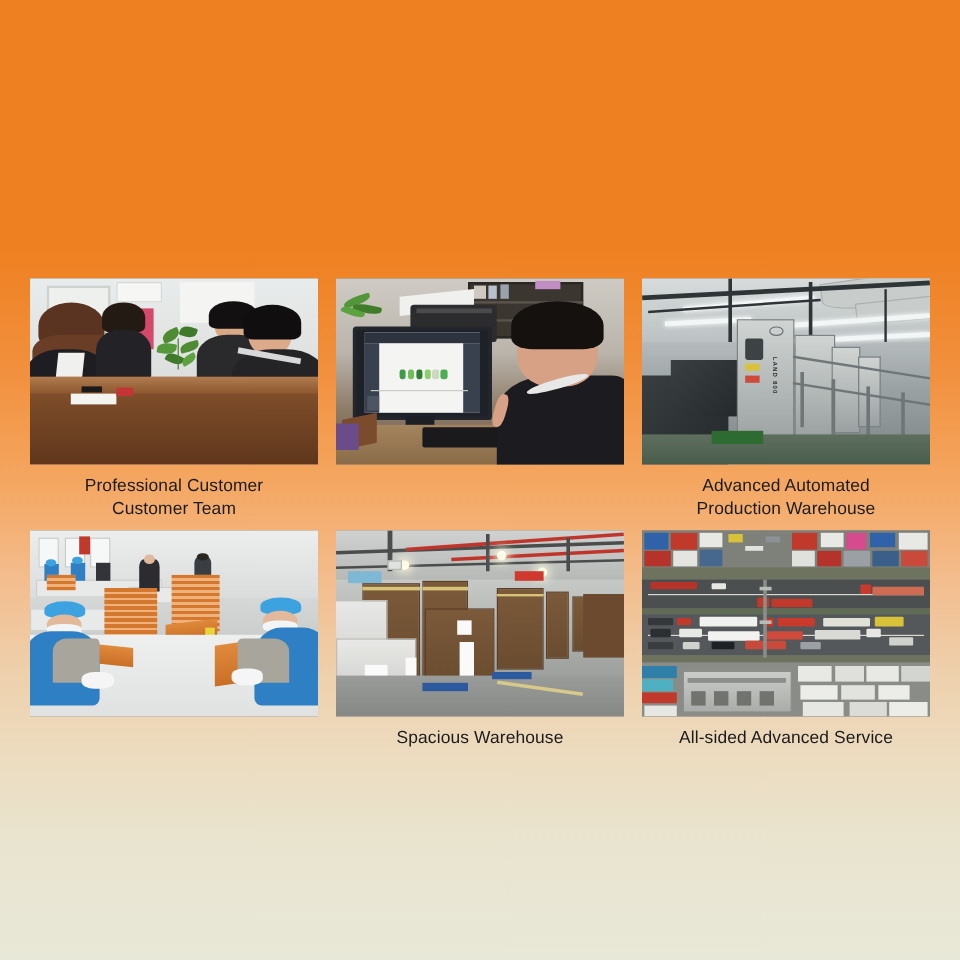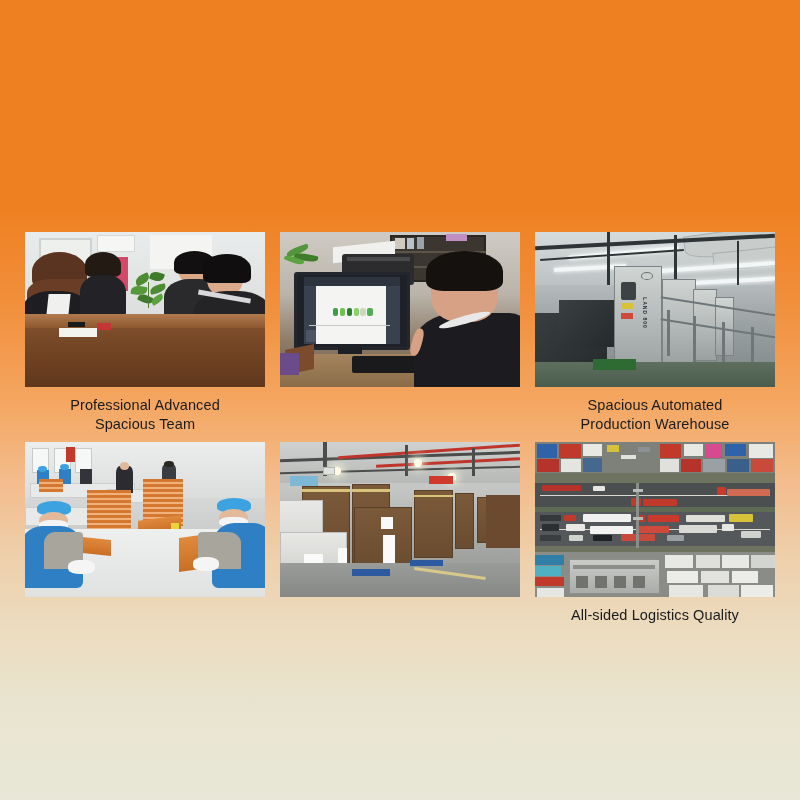--- a/index.html
+++ b/index.html
@@ -246,22 +246,22 @@
           <div style="position:absolute;left:66%;top:60%;width:22%;height:8%;background:#dcb08e;border-radius:40%;"></div>
 
           <div class="table"></div>
           <div class="tableTop"></div>
           <div style="position:absolute;left:14%;top:62%;width:16%;height:6%;background:#f3f3f0;"></div>
           <div style="position:absolute;left:30%;top:59%;width:6%;height:4%;background:#c43636;"></div>
           <div style="position:absolute;left:18%;top:58%;width:7%;height:3%;background:#1a1a1a;"></div>
         </div>
       </div>
       <div class="card-caption">
-        <span class="line">Professional Advanced</span>
-        <span class="line">Spacious Team</span>
+        <span class="line">Professional Customer</span>
+        <span class="line">Customer Team</span>
       </div>
     </div>
 
     <div class="card">
       <div class="card-photo">
         <div class="scene p2">
           <div class="plant2">
             <div style="position:absolute;left:10%;top:20%;width:60%;height:26%;background:#52953a;border-radius:60% 10% 60% 10%;transform:rotate(-18deg);"></div>
             <div style="position:absolute;left:30%;top:44%;width:62%;height:24%;background:#3f7d2b;border-radius:60% 10% 60% 10%;transform:rotate(12deg);"></div>
             <div style="position:absolute;left:4%;top:56%;width:52%;height:22%;background:#5ba340;border-radius:60% 10% 60% 10%;transform:rotate(22deg);"></div>
@@ -335,21 +335,21 @@
           <div class="rail" style="left:52%;top:62%;width:52%;height:1.4%;transform:rotate(9deg);"></div>
           <div class="rail" style="left:55%;top:50%;width:1.2%;height:30%;"></div>
           <div class="rail" style="left:66%;top:54%;width:1.2%;height:30%;"></div>
           <div class="rail" style="left:78%;top:58%;width:1.2%;height:28%;"></div>
           <div class="rail" style="left:90%;top:61%;width:1.2%;height:26%;"></div>
           <div class="floor"></div>
           <div style="position:absolute;left:24%;top:82%;width:18%;height:7%;background:#2e6b33;"></div>
         </div>
       </div>
       <div class="card-caption">
-        <span class="line">Spacious Automated</span>
+        <span class="line">Advanced Automated</span>
         <span class="line">Production Warehouse</span>
       </div>
     </div>
 
     <div class="card">
       <div class="card-photo">
         <div class="scene p4">
           <div class="wall"></div>
           <div class="winq" style="left:3%;"></div>
           <div class="winq" style="left:12%;"></div>
@@ -430,20 +430,23 @@
           <div class="label" style="left:43%;top:60%;width:5%;height:20%;"></div>
           <div class="label" style="left:10%;top:72%;width:8%;height:16%;"></div>
           <div class="label" style="left:24%;top:68%;width:4%;height:10%;"></div>
           <div class="floor5"></div>
           <div class="line5" style="left:56%;top:84%;width:30%;height:2%;transform:rotate(8deg);"></div>
           <div style="position:absolute;left:54%;top:76%;width:14%;height:4%;background:#2d5a9e;"></div>
           <div style="position:absolute;left:30%;top:82%;width:16%;height:4%;background:#2d5a9e;"></div>
           <div style="position:absolute;left:86%;top:34%;width:14%;height:34%;background:#6b4a2f;"></div>
         </div>
       </div>
+      <div class="card-caption">
+        <span class="line">Spacious Warehouse</span>
+      </div>
     </div>
 
     <div class="card">
       <div class="card-photo">
         <div class="scene p6">
           <div class="yard" style="top:0;height:20%;background:#7d8179;"></div>
           <div class="grass" style="top:20%;height:6%;"></div>
           <div class="roadband" style="top:26%;height:16%;"></div>
           <div class="grass" style="top:42%;height:3%;background:#5f6b55;"></div>
           <div class="roadband" style="top:45%;height:22%;background:#54585a;"></div>
@@ -519,18 +522,18 @@
           <div class="box" style="left:90%;top:73%;width:10%;height:8%;background:#d3d5d0;"></div>
           <div class="box" style="left:55%;top:83%;width:13%;height:8%;background:#ecede8;"></div>
           <div class="box" style="left:69%;top:83%;width:12%;height:8%;background:#e2e3de;"></div>
           <div class="box" style="left:82%;top:83%;width:11%;height:8%;background:#ecede8;"></div>
           <div class="box" style="left:56%;top:92%;width:14%;height:8%;background:#e6e7e2;"></div>
           <div class="box" style="left:72%;top:92%;width:13%;height:8%;background:#dbdcd7;"></div>
           <div class="box" style="left:86%;top:92%;width:13%;height:8%;background:#ecede8;"></div>
         </div>
       </div>
       <div class="card-caption">
-        <span class="line">All-sided Logistics Quality</span>
+        <span class="line">All-sided Advanced Service</span>
       </div>
     </div>
 
   </div>
 </div>
 
 </body></html>

